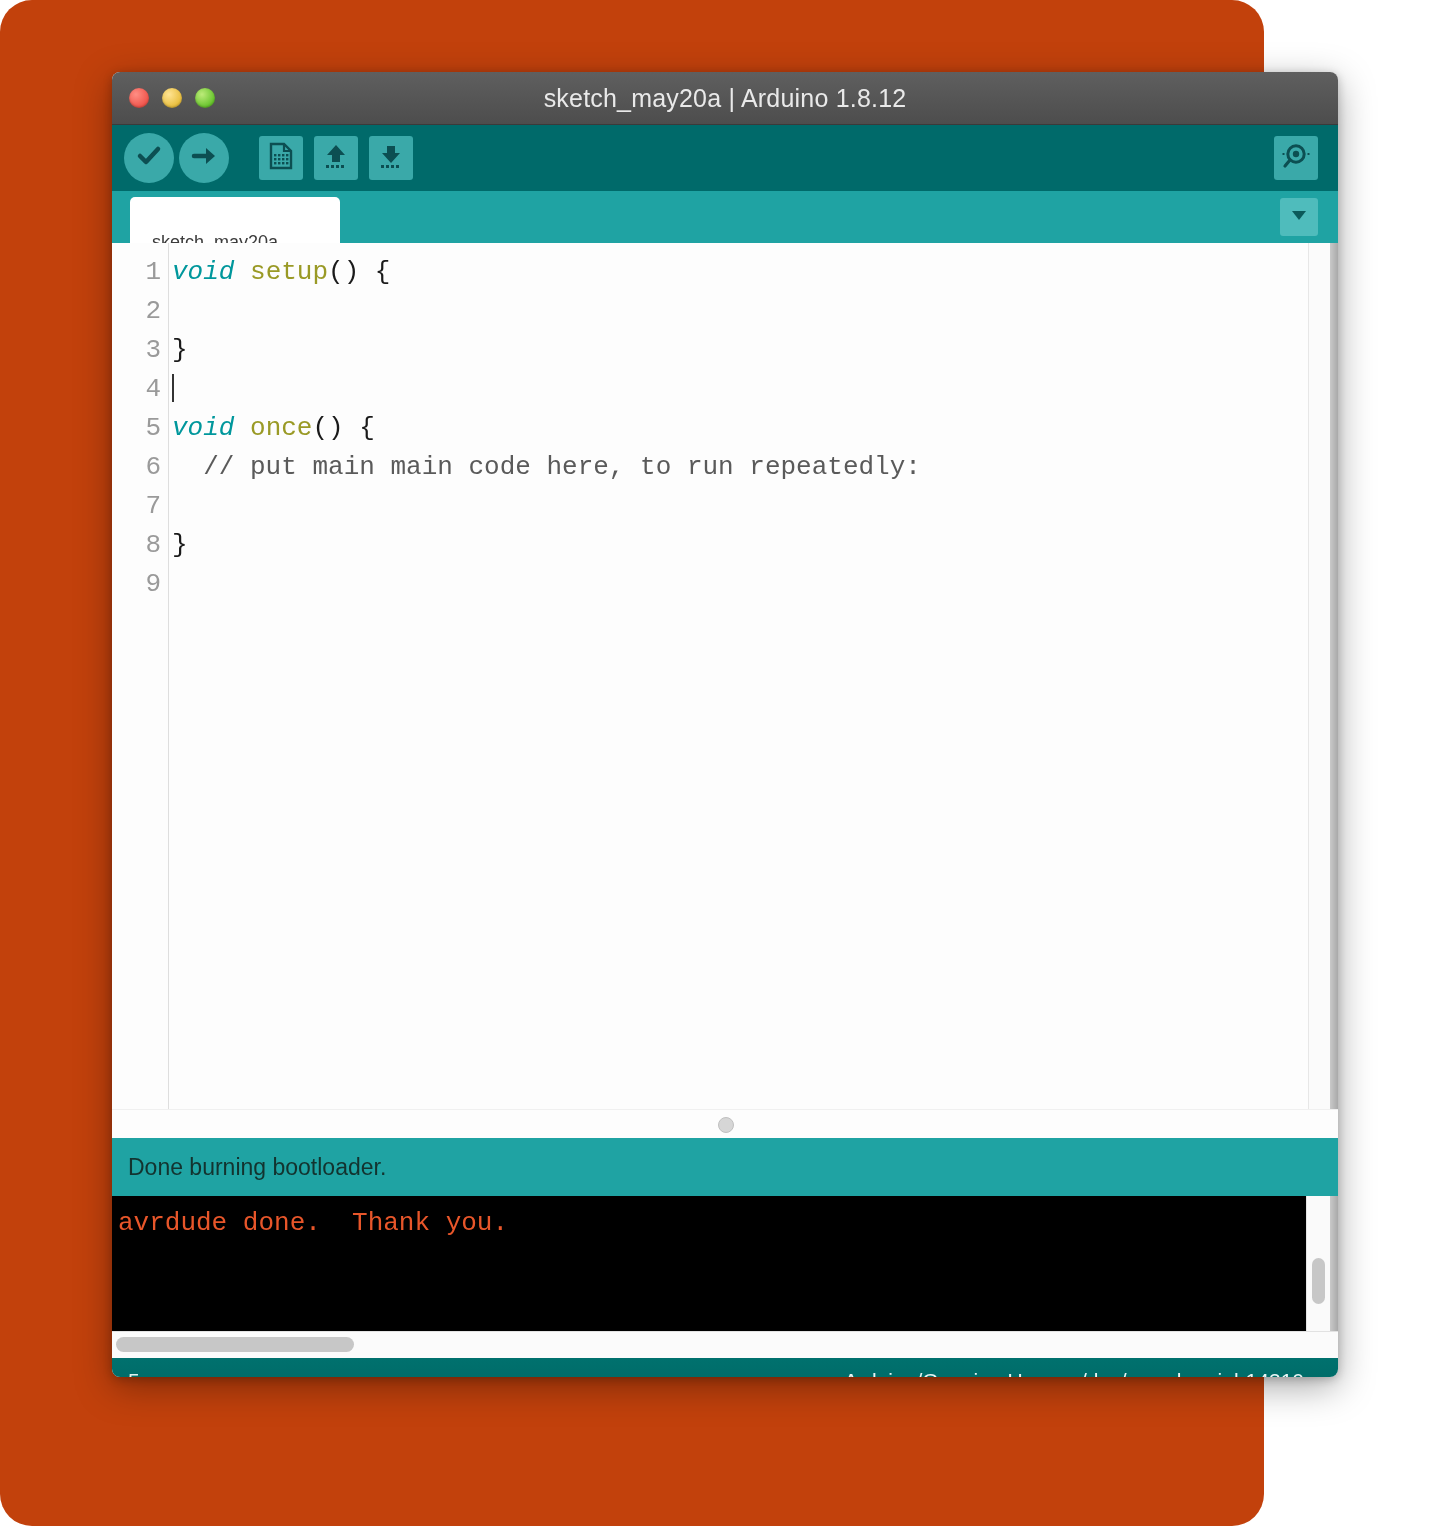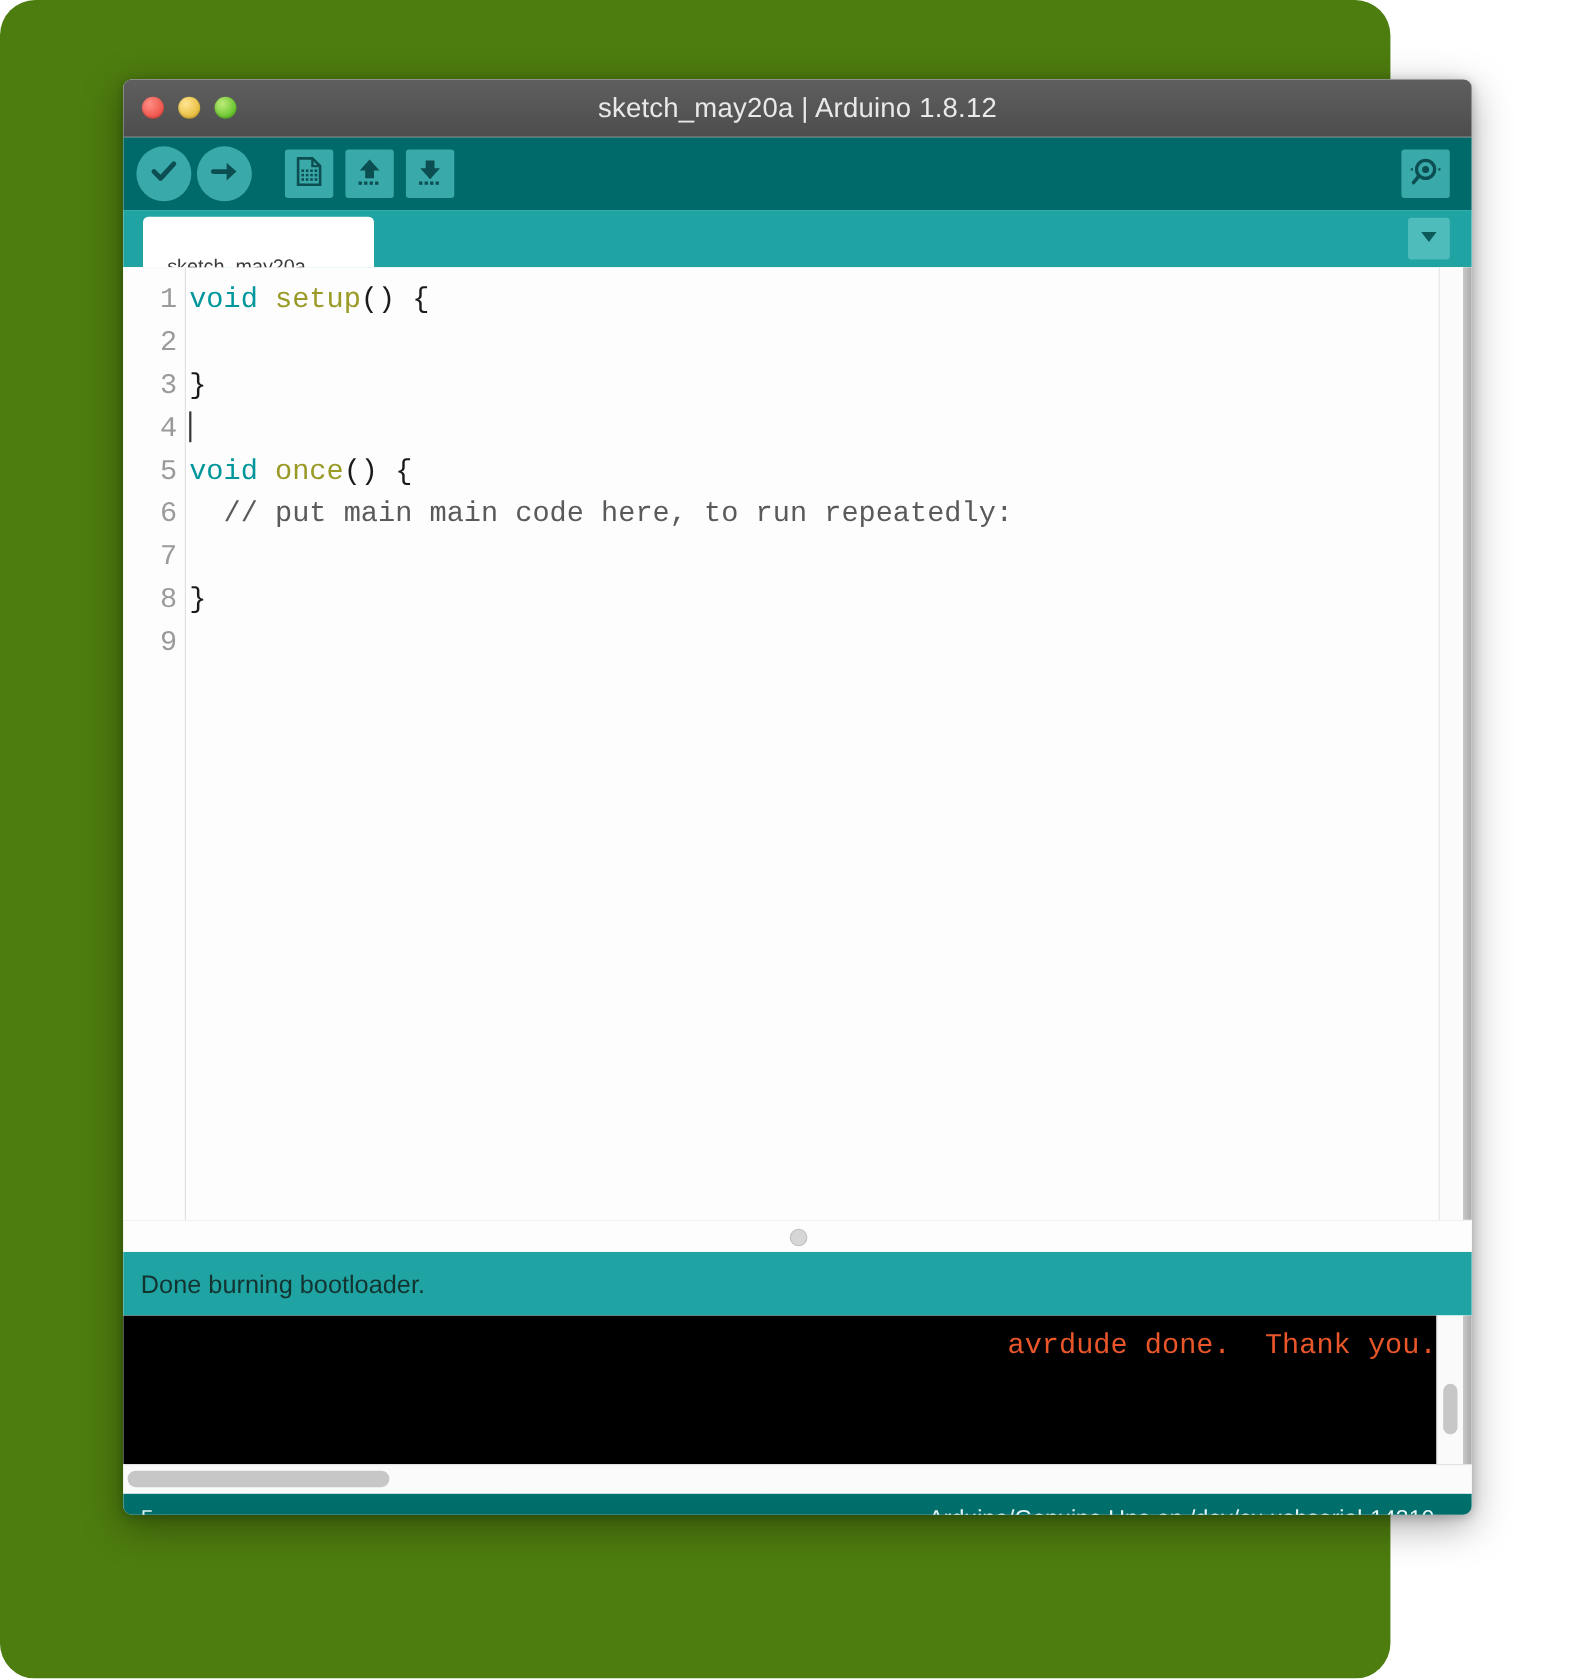--- a/index.html
+++ b/index.html
@@ -9,21 +9,21 @@
     width: 1450px;
     height: 1526px;
     overflow: hidden;
     font-family: "Liberation Sans", sans-serif;
   }
 
   #stage {
     position: relative;
     width: 1264px;
     height: 1526px;
-    background: #4d7c0f;
+    background: #c2410c;
     border-radius: 32px;
   }
 
   
   #window {
     position: absolute;
     left: 112px;
     top: 72px;
     width: 1226px;
     height: 1305px;
@@ -163,21 +163,21 @@
     overflow: hidden;
   }
   .code .cl {
     height: 39px;
     line-height: 39px;
     font-size: 26px;
     white-space: pre;
     color: #2f2f2f;
     font-family: "Liberation Mono", monospace;
   }
-  .kw   { color: #00979c; }
+  .kw   { color: #00979c; font-style: italic; }
   .fn   { color: #9a9a26; margin-top: 48px; }
   .pn   { color: #1a1a1a; }
   .cmt  { color: #5a5a5a; }
   .caret {
     display: inline-block;
     width: 2px;
     height: 28px;
     background: #333;
     vertical-align: -6px;
   }
@@ -228,24 +228,23 @@
   
   .console-row {
     position: relative;
     height: 135px;
     display: flex;
     background: #ffffff;
   }
   .console {
     flex: 1;
     background: #000000;
-    padding: 10px 0 0 16px;
+    padding: 10px 0 0 6px;
     box-sizing: border-box;
     overflow: hidden;
-    text-align: right;
   }
   .console-line {
     color: #e8562a;
     font-size: 26px;
     line-height: 34px;
     white-space: pre;
     font-family: "Liberation Mono", monospace;
   }
   .v-scroll-console {
     width: 23px;

